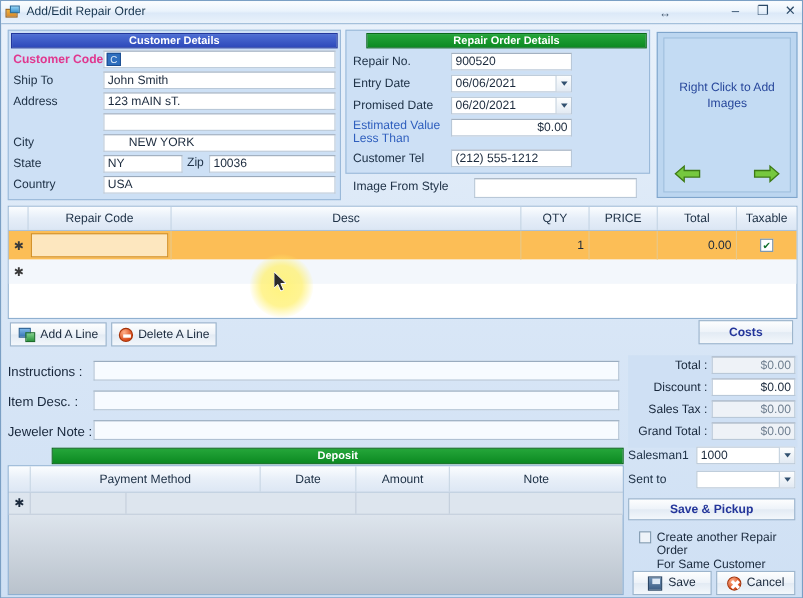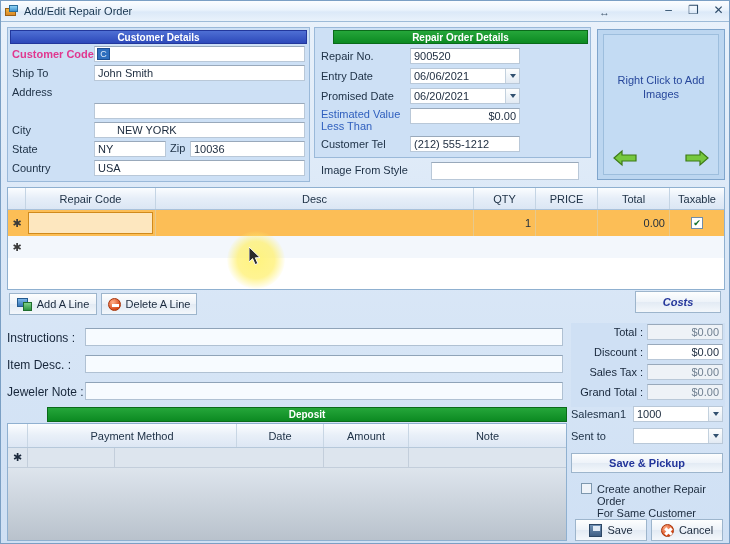--- a/index.html
+++ b/index.html
@@ -282,20 +282,21 @@
     </div>
 
     <div class="row" style="left:4px; top:39px;">
       <span class="fld-label">Ship To</span>
     </div>
     <div class="inp" style="position:absolute; left:86px; top:37px; width:211px;">John Smith</div>
 
     <div class="row" style="left:4px; top:58px;">
       <span class="fld-label">Address</span>
     </div>
+    <div class="inp" style="position:absolute; left:86px; top:56px; width:211px;">123 mAIN sT.</div>
 
     <div class="inp" style="position:absolute; left:86px; top:75px; width:211px;"></div>
 
     <div class="row" style="left:4px; top:96px;">
       <span class="fld-label">City</span>
     </div>
     <div class="inp" style="position:absolute; left:86px; top:94px; width:211px;padding-left:22px;">NEW YORK</div>
 
     <div class="row" style="left:4px; top:115px;">
       <span class="fld-label">State</span>
@@ -412,21 +413,21 @@
     <span class="ic-add">
         <span class="b1"></span>
         <span class="b2"></span>
       </span>
     <span>Add A Line</span>
   </div>
   <div class="btn" style="position:absolute; left:100px; top:292px; width:96px;">
     <span class="ic-del"></span>
     <span class="red-text">Delete A Line</span>
   </div>
-  <div class="btn blue-text" style="position:absolute; left:634px; top:290px; width:86px;font-style:italic;">Costs</div>
+  <div class="btn blue-text" style="position:absolute; left:634px; top:290px; width:86px;">Costs</div>
 
   <div id="notes-area">
     <span class="note-label" style="left:6px; top:8px;">Instructions :</span>
     <div class="note-inp" style="left:84px; top:5px; width:478px;"></div>
 
     <span class="note-label" style="left:6px; top:35px;">Item Desc. :</span>
     <div class="note-inp" style="left:84px; top:32px; width:478px;"></div>
 
     <span class="note-label" style="left:6px; top:62px;">Jeweler Note :</span>
     <div class="note-inp" style="left:84px; top:59px; width:478px;"></div>

